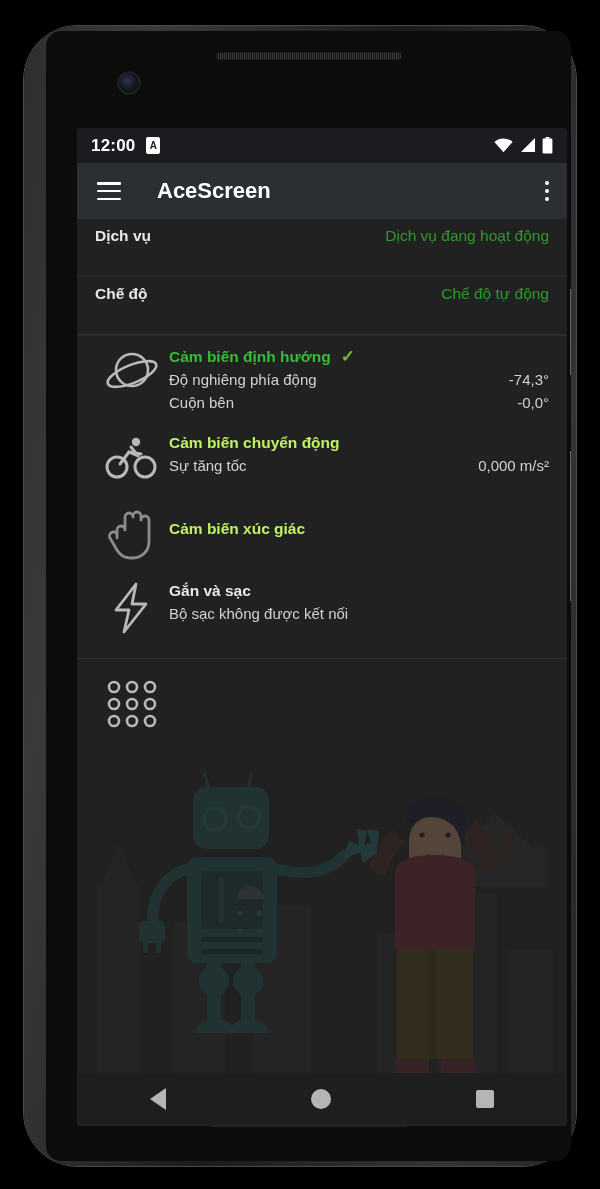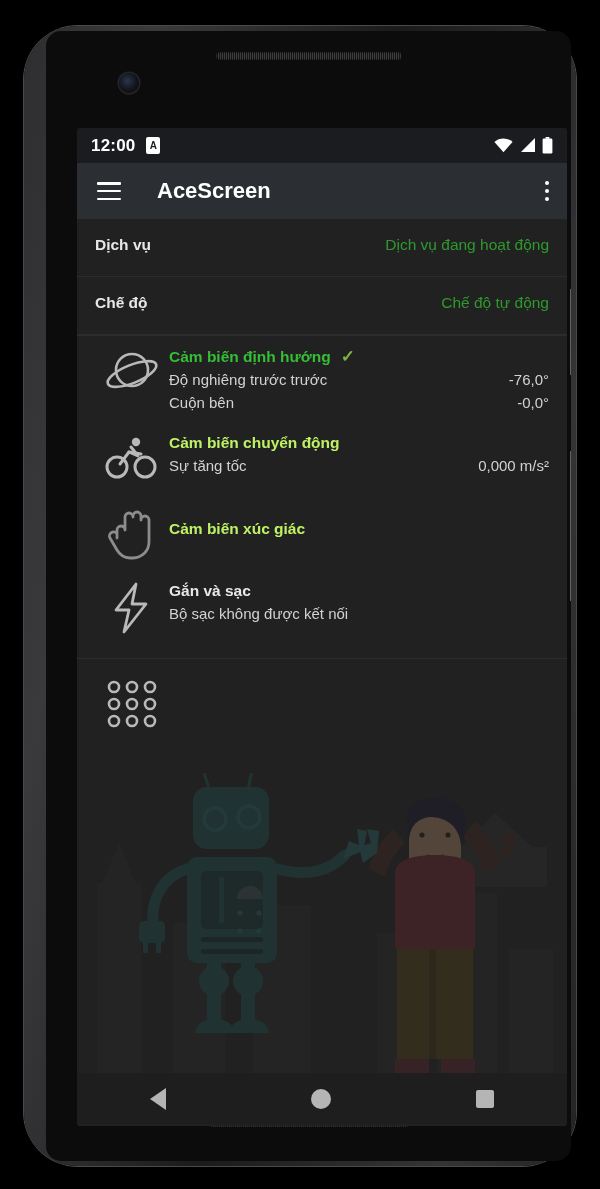--- a/index.html
+++ b/index.html
@@ -177,21 +177,21 @@
   #content {
     position: relative;
     height: 854px;
     background: #212121;
     overflow: hidden;
   }
 
   .pref-row {
     display: flex;
     align-items: baseline;
-    padding: 17px 18px;
+    padding: 8px 18px;
     height: 57px;
     box-sizing: border-box;
     justify-content: flex-end;
   }
   .pref-label {
     color: #e8e8e8;
     font-size: 15.5px;
     font-weight: bold;
   }
   .pref-value {
@@ -452,22 +452,22 @@
               <circle cx="28" cy="22" r="16" fill="none" stroke="#b9b9b9" stroke-width="2.6"></circle>
               <ellipse cx="28" cy="26" rx="26" ry="9" fill="none" stroke="#b9b9b9" stroke-width="2.6" transform="rotate(-22 28 26)"></ellipse>
             </svg>
           </div>
           <div class="sensor-body">
             <div class="title-row">
               <div class="sensor-title active">Cảm biến định hướng</div>
               <div class="sensor-check">✓</div>
             </div>
             <div class="sub-line">
-              <span>Độ nghiêng trước trước</span>
-              <span class="sub-val">-76,0°</span>
+              <span>Độ nghiêng phía động</span>
+              <span class="sub-val">-74,3°</span>
             </div>
             <div class="sub-line">
               <span>Cuộn bên</span>
               <span class="sub-val">-0,0°</span>
             </div>
           </div>
         </div>
 
         <div class="sensor-row">
           <div class="sensor-icon">

